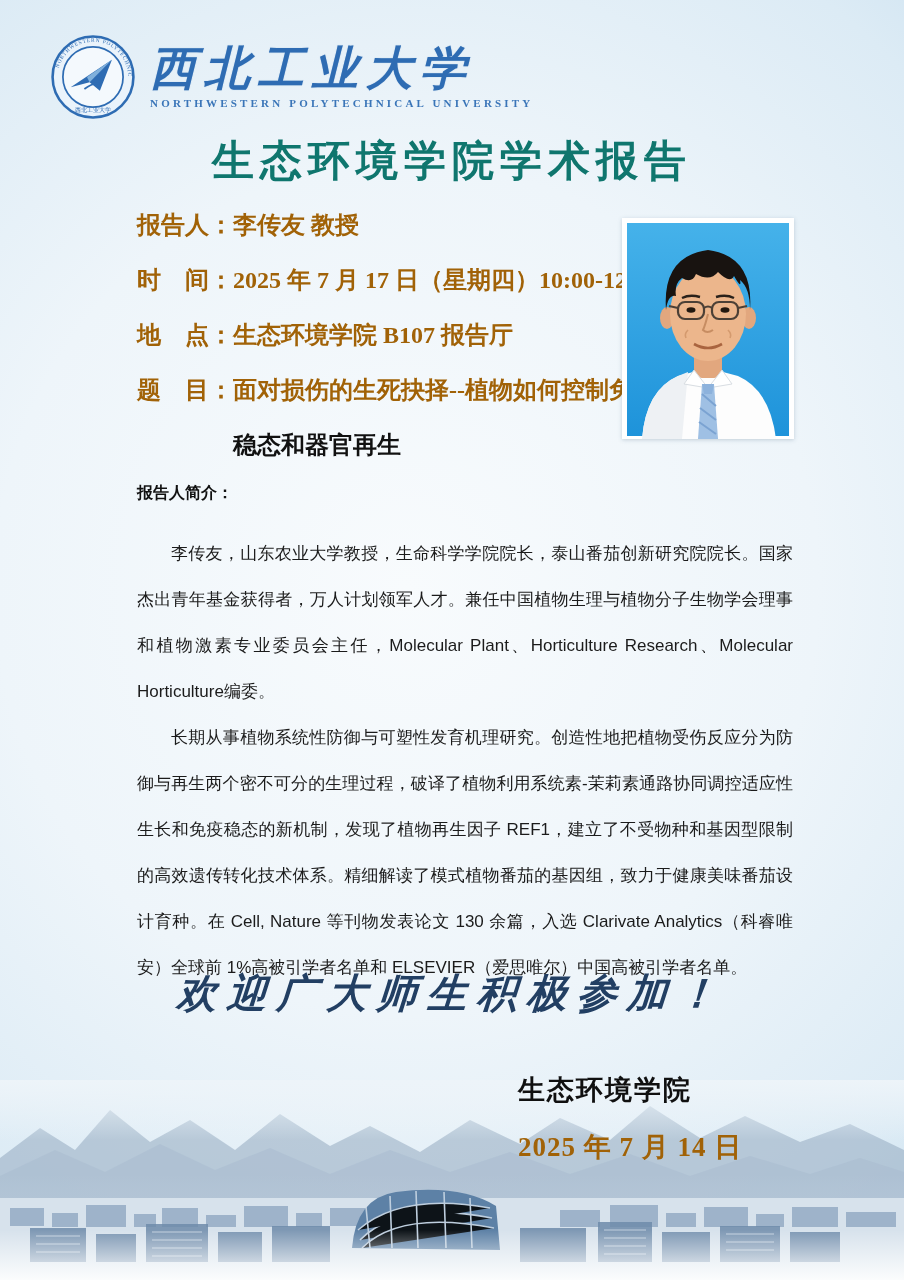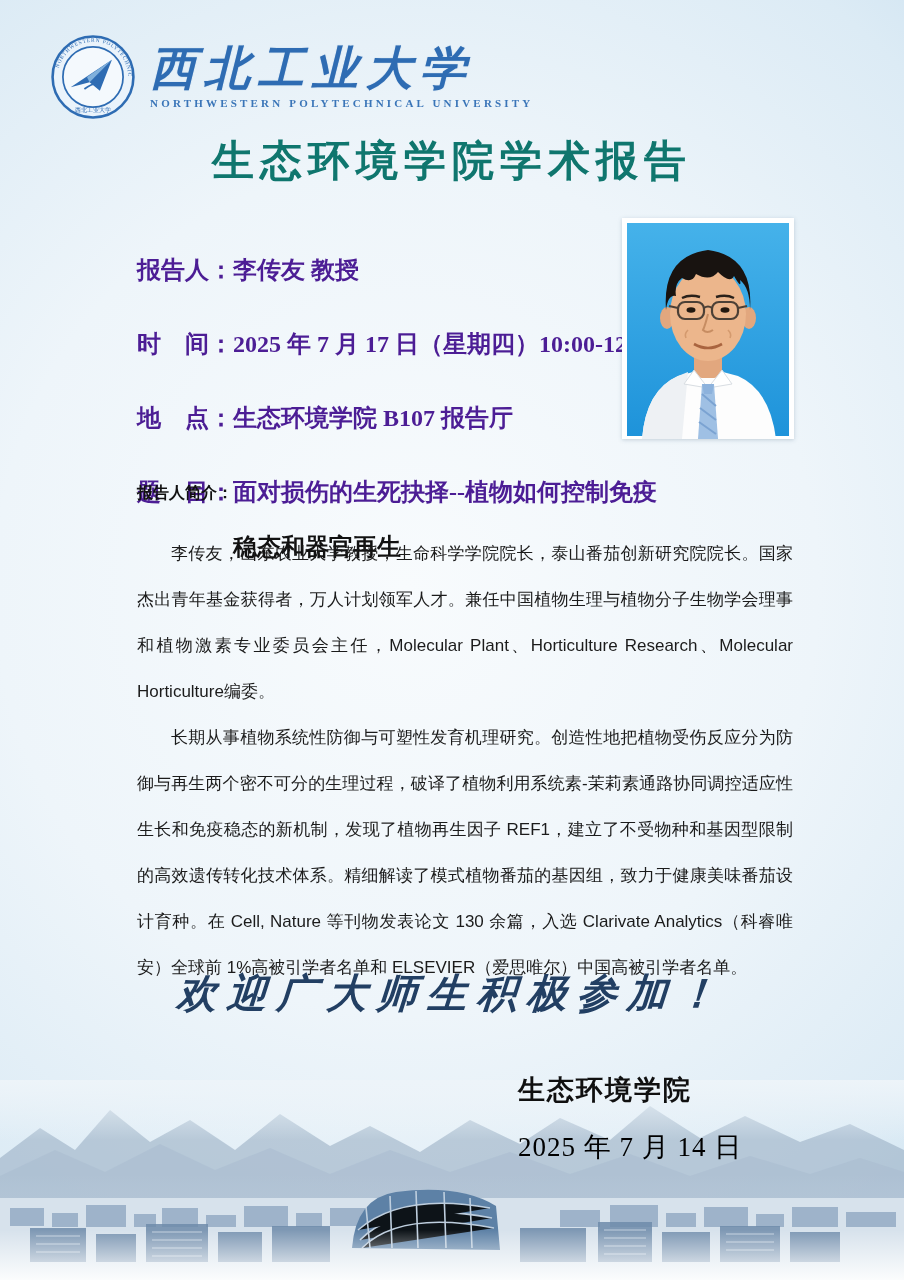--- a/index.html
+++ b/index.html
@@ -26,21 +26,21 @@
   }
 
   
   .page-title{
     position:absolute;top:133px;left:0;width:100%;text-align:center;
     font-size:42px;font-weight:bold;color:#0f766e;letter-spacing:6px;
   }
 
   
   .info-block{position:absolute;top:211px;left:137px;width:500px;}
-  .info-row{display:flex;margin-bottom:26px;font-size:24px;font-weight:bold;color:#4c1d95;line-height:29px;margin-top:45px;}
+  .info-row{display:flex;margin-bottom:26px;font-size:24px;font-weight:bold;color:#a16207;line-height:29px;}
   .info-label{display:inline-block;width:72px;text-align:justify;text-align-last:justify;flex:0 0 auto;}
   .info-colon{flex:0 0 auto;width:24px;}
   .info-value{flex:1 1 auto;white-space:nowrap;}
   .info-wrap{padding-left:96px;font-size:24px;font-weight:bold;color:#111;line-height:29px;}
 
   
   .photo{position:absolute;top:218px;left:622px;width:172px;height:221px;
     box-shadow:0 1px 4px rgba(60,90,120,.25);background:#fff;}
   .photo svg{display:block;}
 
@@ -56,21 +56,21 @@
   
   .welcome{
     position:absolute;top:966px;left:0;width:100%;text-align:center;
     font-size:40px;font-weight:bold;font-style:italic;color:#223f63;
     letter-spacing:10px;transform:skewX(-4deg);
   }
 
   
   .footer{position:absolute;top:1072px;left:518px;width:292px;text-align:left;z-index:3;}
   .footer-org{font-size:27px;font-weight:bold;color:#101010;letter-spacing:2px;}
-  .footer-date{font-size:27px;font-weight:normal;color:#000000;margin-top:21px;letter-spacing:1px;}
+  .footer-date{font-size:27px;font-weight:bold;color:#a16207;margin-top:21px;letter-spacing:1px;}
 
   
   .panorama{position:absolute;left:0;bottom:0;width:904px;height:200px;z-index:1;}
 </style>
 </head>
 <body>
 
 <div class="page">
 
   <div class="header">

